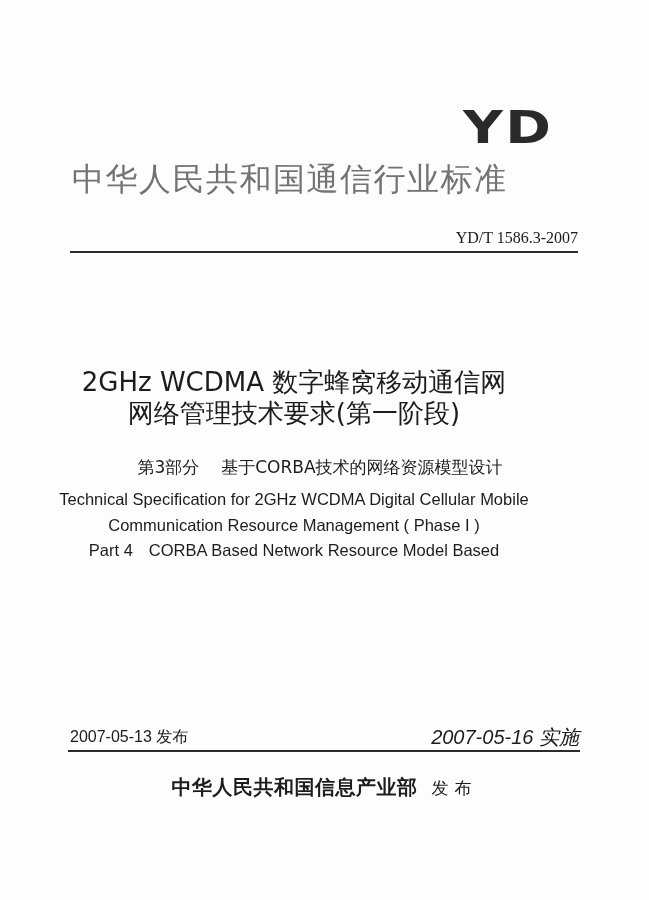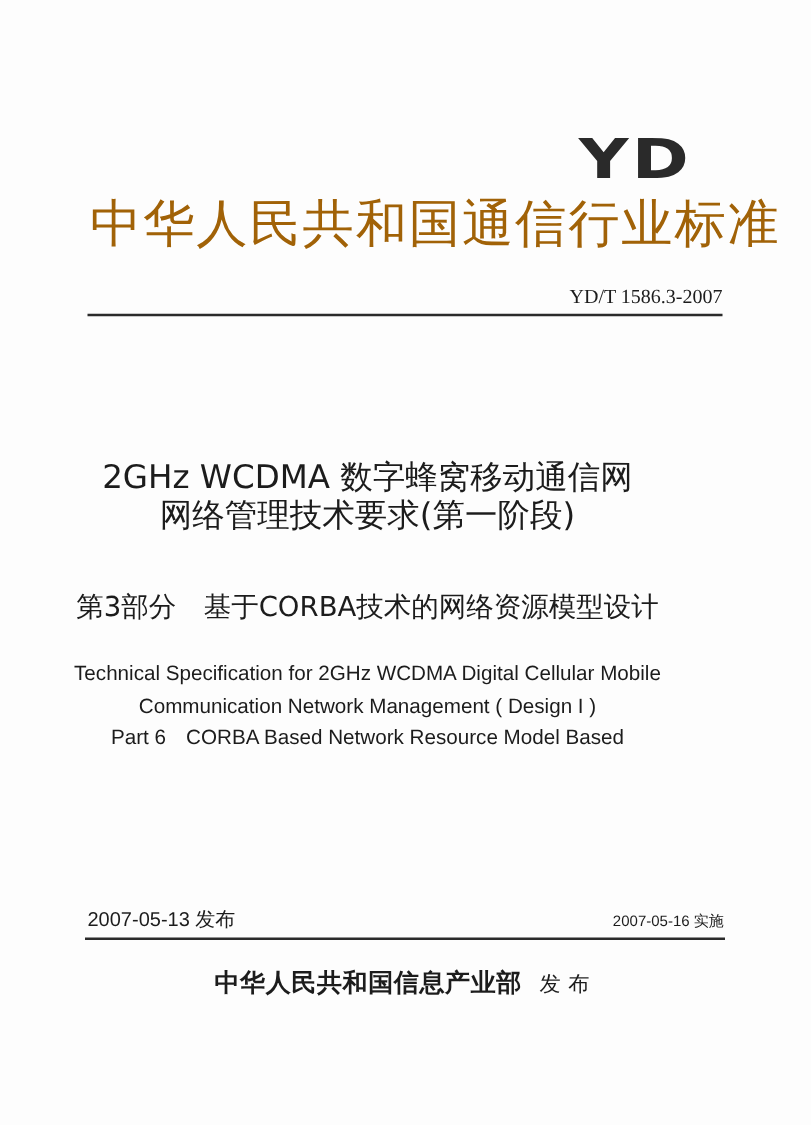--- a/index.html
+++ b/index.html
@@ -7,41 +7,41 @@
     width: 649px; height: 900px; background: #fdfdfd; position: relative; overflow: hidden;
     font-family: "DejaVu Sans", "Liberation Sans", sans-serif; color: #1c1c1c;
   }
   .abs { position: absolute; }
   .logo {
     left: 463px; top: 104px; font-family: "DejaVu Sans", sans-serif; font-weight: 900;
     font-size: 44px; letter-spacing: 2px; color: #2a2a2a; line-height: 48px;
     transform: scaleX(1.25); transform-origin: left top;
   }
   .std-title {
-    left: 72px; top: 158px; width: 510px; font-size: 41px; line-height: 42px;
-    letter-spacing: 1.5px; white-space: nowrap; color: #a16207;
+    left: 72px; top: 158px; width: 510px; font-size: 32px; line-height: 42px;
+    letter-spacing: 1.5px; white-space: nowrap; color: #737373;
   }
   .std-code {
     right: 71px; top: 228px; font-family: Liberation Serif, serif; font-size: 16px; line-height: 20px;
   }
   .rule { height: 2px; background: #2b2b2b; }
   .rule.top { left: 70px; top: 251px; width: 508px; }
   .rule.bottom { left: 68px; top: 750px; width: 512px; }
   .title-block { left: 0; width: 588px; text-align: center; }
   .cn1 { top: 365px; font-size: 26px; line-height: 34px; white-space: nowrap; }
   .cn2 { top: 396px; font-size: 26px; line-height: 34px; white-space: nowrap; }
-  .cn3 { top: 472px; font-size: 22px; line-height: 30px; white-space: nowrap; }
+  .cn3 { top: 452px; font-size: 17px; line-height: 30px; white-space: nowrap; padding-left: 26px; }
   .cn3 .gap { display: inline-block; width: 22px; }
-  .en { font-family: "Liberation Sans", sans-serif; font-size: 16.5px; line-height: 22px; white-space: nowrap; margin-top: 40px; }
+  .en { font-family: "Liberation Sans", sans-serif; font-size: 16.5px; line-height: 22px; white-space: nowrap; }
   .en1 { top: 488px; }
   .en2 { top: 514px; }
   .en3 { top: 539px; }
   .en3 .gap { display: inline-block; width: 16px; }
   .date-left { left: 70px; top: 727px; font-family: "Liberation Sans", sans-serif; font-size: 16px; line-height: 20px; }
-  .date-right { right: 70px; top: 727px; font-family: "Liberation Sans", sans-serif; font-size: 12px; line-height: 20px; }
+  .date-right { right: 70px; top: 727px; font-family: "Liberation Sans", sans-serif; font-size: 20px; line-height: 20px; font-style: italic; }
   .publisher {
     left: 0; width: 649px; top: 773px; text-align: center; font-family: Liberation Sans, sans-serif;
     font-size: 20px; font-weight: bold; line-height: 28px; white-space: nowrap; letter-spacing: 0.5px;
   }
   .publisher .issue { font-weight: normal; font-size: 17px; margin-left: 14px; letter-spacing: 6px; }
 </style>
 </head>
 <body>
 
 <div class="abs logo">YD</div>
@@ -49,23 +49,23 @@
 <div class="abs std-code">YD/T 1586.3-2007</div>
 <div class="abs rule top"></div>
 
 <div class="abs title-block cn1">2GHz WCDMA 数字蜂窝移动通信网</div>
 <div class="abs title-block cn2">网络管理技术要求(第一阶段)</div>
 <div class="abs title-block cn3">
   <span>第3部分</span><span class="gap"></span><span>基于CORBA技术的网络资源模型设计</span>
 </div>
 
 <div class="abs title-block en en1">Technical Specification for 2GHz WCDMA Digital Cellular Mobile</div>
-<div class="abs title-block en en2">Communication Network Management ( Design I )</div>
+<div class="abs title-block en en2">Communication Resource Management ( Phase I )</div>
 <div class="abs title-block en en3">
-  <span>Part 6</span><span class="gap"></span><span>CORBA Based Network Resource Model Based</span>
+  <span>Part 4</span><span class="gap"></span><span>CORBA Based Network Resource Model Based</span>
 </div>
 
 <div class="abs date-left">2007-05-13 发布</div>
 <div class="abs date-right">2007-05-16 实施</div>
 <div class="abs rule bottom"></div>
 
 <div class="abs publisher">
   <span>中华人民共和国信息产业部</span><span class="issue">发布</span>
 </div>
 

